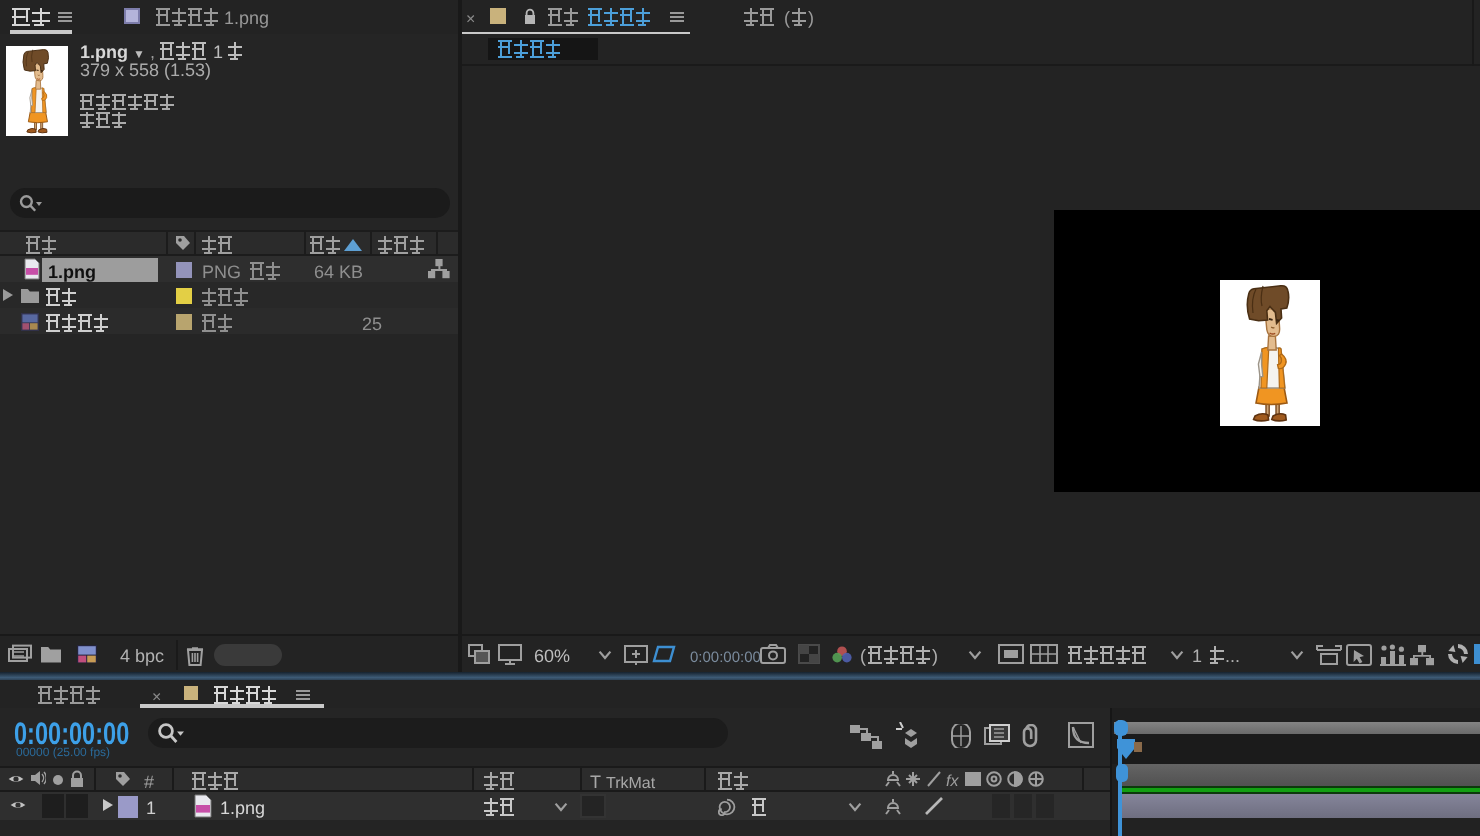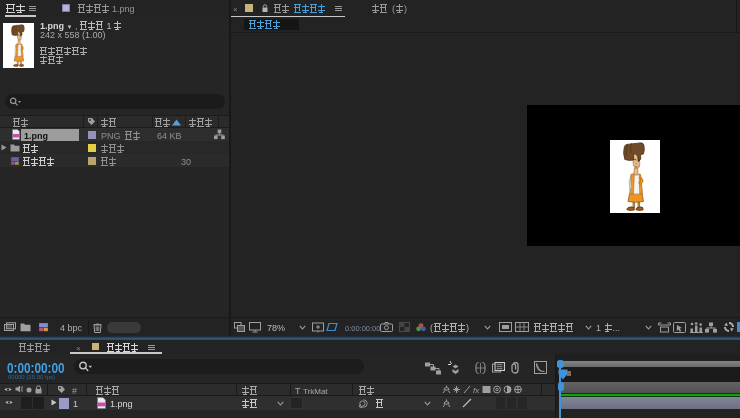--- a/index.html
+++ b/index.html
@@ -45,21 +45,21 @@
 <path d="M22.5 15 q4.5 -1.5 6.8 1 l0.5 8 q0.3 4 -2.8 4.2 -2.9 0.2 -3.6 -3.4 z" fill="#e3bc8e" stroke="#a9743e" stroke-width="0.7"></path>
 <path d="M14.8 19.5 q-2.1 -6.5 -0.4 -12.7 q0.6 -2.1 2.6 -2.4 l13.4 -1.5 q2.9 -0.3 3.5 2.3 q1.1 4.3 -0.5 8.8 l-2.9 0.5 0.3 4.5 -2.5 2.7 -0.6 -5.5 -2.7 -2.9 -1.6 2.1 0.4 4.6 -4.5 0.4 z" fill="#6f4b28" stroke="#4a2f14" stroke-width="0.8"></path>
 <path d="M18 4.5 q-2.5 5 -1.5 12 M21.5 3 q-1.5 6 -0.5 10" fill="none" stroke="#4a2f14" stroke-width="0.6"></path>
 <path d="M24.5 19.5 l1.8 0.4 M28.2 20 l1.4 0.3" stroke="#3a2410" stroke-width="0.9" fill="none"></path>
 <path d="M25.6 23.5 q0.8 0.7 1.6 0.2" stroke="#8a5a2a" stroke-width="0.6" fill="none"></path>
 <path d="M24.8 26.5 q1.4 0.9 2.8 0.2" stroke="#9c4a20" stroke-width="0.7" fill="none"></path>
 </g>
     </svg>
 
 <div class="tx" style="left:40px;top:21px;color:#bdbdbd"><b style="color:#d8d8d8">1.png</b>&nbsp;<span style="font-size:6px">▼</span>&nbsp;<span style="color:#9a9a9a">,</span>&nbsp;<i class="z"></i><i class="z2"></i><i class="z"></i><span> 1 </span><i class="z2"></i></div>
-<div class="tx" style="left:40px;top:30px;color:#ababab">242 x 558 (1.00)</div>
+<div class="tx" style="left:40px;top:30px;color:#ababab">379 x 558 (1.53)</div>
 <div class="tx" style="left:40px;top:47px;color:#ababab"><i class="zs"></i><i class="zs2"></i><i class="zs"></i><i class="zs2"></i><i class="zs"></i><i class="zs2"></i></div>
 <div class="tx" style="left:40px;top:56px;color:#ababab"><i class="zs2"></i><i class="zs"></i><i class="zs2"></i></div>
 
 <div class="a" style="left:5px;top:94px;width:220px;height:15px;background:#1b1b1b;border-radius:8px"></div>
 <svg class="a" style="left:9px;top:97px" width="12" height="10" viewBox="0 0 12 10">
       <circle cx="4.2" cy="3.8" r="2.7" fill="none" stroke="#9a9a9a" stroke-width="1.2"></circle>
       <path d="M6.2 5.8 L8.6 8.4" stroke="#9a9a9a" stroke-width="1.2"></path>
       <path d="M9 4 l3 0 l-1.5 2 z" fill="#9a9a9a"></path>
     </svg>
 
@@ -115,21 +115,21 @@
 
 <svg class="a" style="left:10px;top:156px" width="10" height="10" viewBox="0 0 10 10">
       <rect x="0.5" y="0.5" width="9" height="9" fill="#31314a"></rect>
       <rect x="1.2" y="1.2" width="7.6" height="4" fill="#5868a0"></rect>
       <rect x="1.2" y="5.6" width="3.4" height="3.2" fill="#a05070"></rect>
       <rect x="5" y="5.6" width="3.8" height="3.2" fill="#a88850"></rect>
     </svg>
 <div class="tx" style="left:23px;top:157px;color:#cfcfcf"><i class="z"></i><i class="z2"></i><i class="z"></i><i class="z2"></i></div>
 <div class="a" style="left:88px;top:157px;width:8px;height:8px;background:#b8a46e"></div>
 <div class="tx" style="left:101px;top:157px;color:#8f8f8f"><i class="z"></i><i class="z2"></i></div>
-<div class="tx" style="left:181px;top:157px;color:#8f8f8f">30</div>
+<div class="tx" style="left:181px;top:157px;color:#8f8f8f">25</div>
 
 <div class="a" style="left:0;top:317px;width:229px;height:21px;background:#232323;border-top:1px solid #191919;box-sizing:border-box"></div>
 <svg class="a" style="left:4px;top:322px" width="13" height="11" viewBox="0 0 13 11">
       <rect x="0.5" y="2.5" width="9" height="6" fill="none" stroke="#a0a0a0"></rect>
       <rect x="2.5" y="0.8" width="9" height="6" fill="none" stroke="#a0a0a0"></rect>
       <path d="M2 4 h6 M2 6 h6" stroke="#a0a0a0" stroke-width=".8"></path>
     </svg>
 <svg class="a" style="left:20px;top:322px" width="11" height="10" viewBox="0 0 11 10">
       <path d="M0.5 1.5 h3.6 l1 1.3 h5.4 v6.4 h-10 z" fill="#a0a0a0"></path>
     </svg>
@@ -193,21 +193,21 @@
 
 <div class="a" style="left:231px;top:317px;width:509px;height:21px;background:#232323;border-top:1px solid #191919;box-sizing:border-box"></div>
 <svg class="a" style="left:234px;top:322px" width="11" height="10" viewBox="0 0 11 10">
       <rect x="0.5" y="0.5" width="6.5" height="5.5" fill="none" stroke="#9f9f9f"></rect>
       <rect x="3.5" y="3.5" width="7" height="6" fill="#555" stroke="#9f9f9f"></rect>
     </svg>
 <svg class="a" style="left:249px;top:322px" width="12" height="11" viewBox="0 0 12 11">
       <rect x="0.5" y="0.5" width="11" height="7.5" fill="none" stroke="#9f9f9f"></rect>
       <path d="M6 8 v1.5 M3.5 10 h5" stroke="#9f9f9f"></path>
     </svg>
-<div class="tx" style="left:267px;top:323px;color:#bdbdbd">78%</div>
+<div class="tx" style="left:267px;top:323px;color:#bdbdbd">60%</div>
 <svg class="a" style="left:299px;top:325px" width="7" height="5" viewBox="0 0 7 5">
       <path d="M0.8 0.8 L3.5 4 L6.2 0.8" fill="none" stroke="#9f9f9f" stroke-width="1.1"></path>
     </svg>
 <svg class="a" style="left:312px;top:322px" width="12" height="11" viewBox="0 0 12 11">
       <rect x="0.5" y="1" width="11" height="8" fill="none" stroke="#9f9f9f"></rect>
       <path d="M6 3 v4 M4 5 h4" stroke="#9f9f9f"></path>
       <path d="M6 9 v1.5" stroke="#9f9f9f"></path>
     </svg>
 <svg class="a" style="left:326px;top:322px" width="13" height="11" viewBox="0 0 13 11">
       <path d="M3 1.5 h8 l-2 7 h-8 z" fill="none" stroke="#3d8fd2" stroke-width="1.2"></path>

